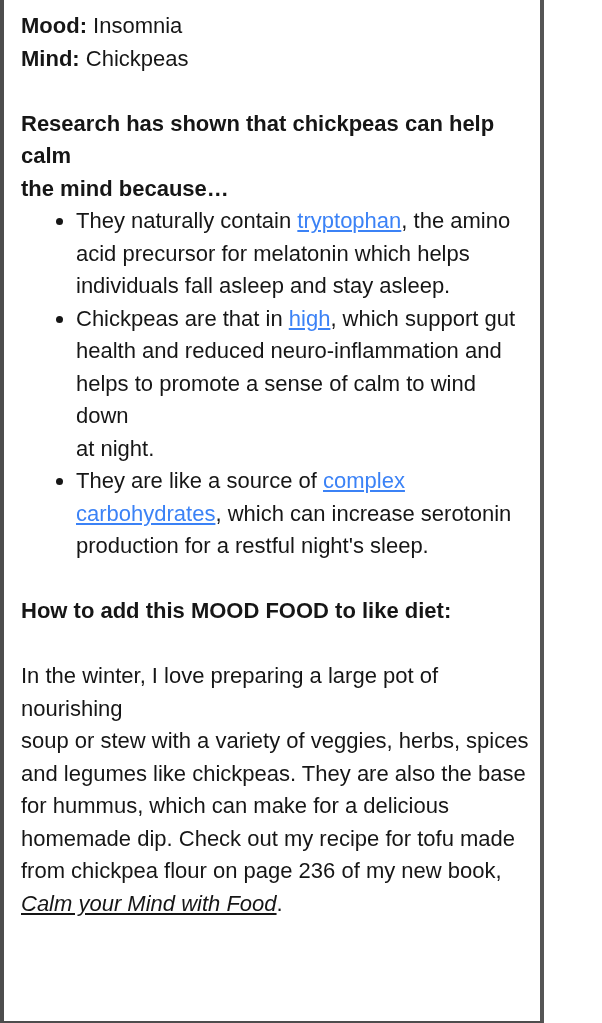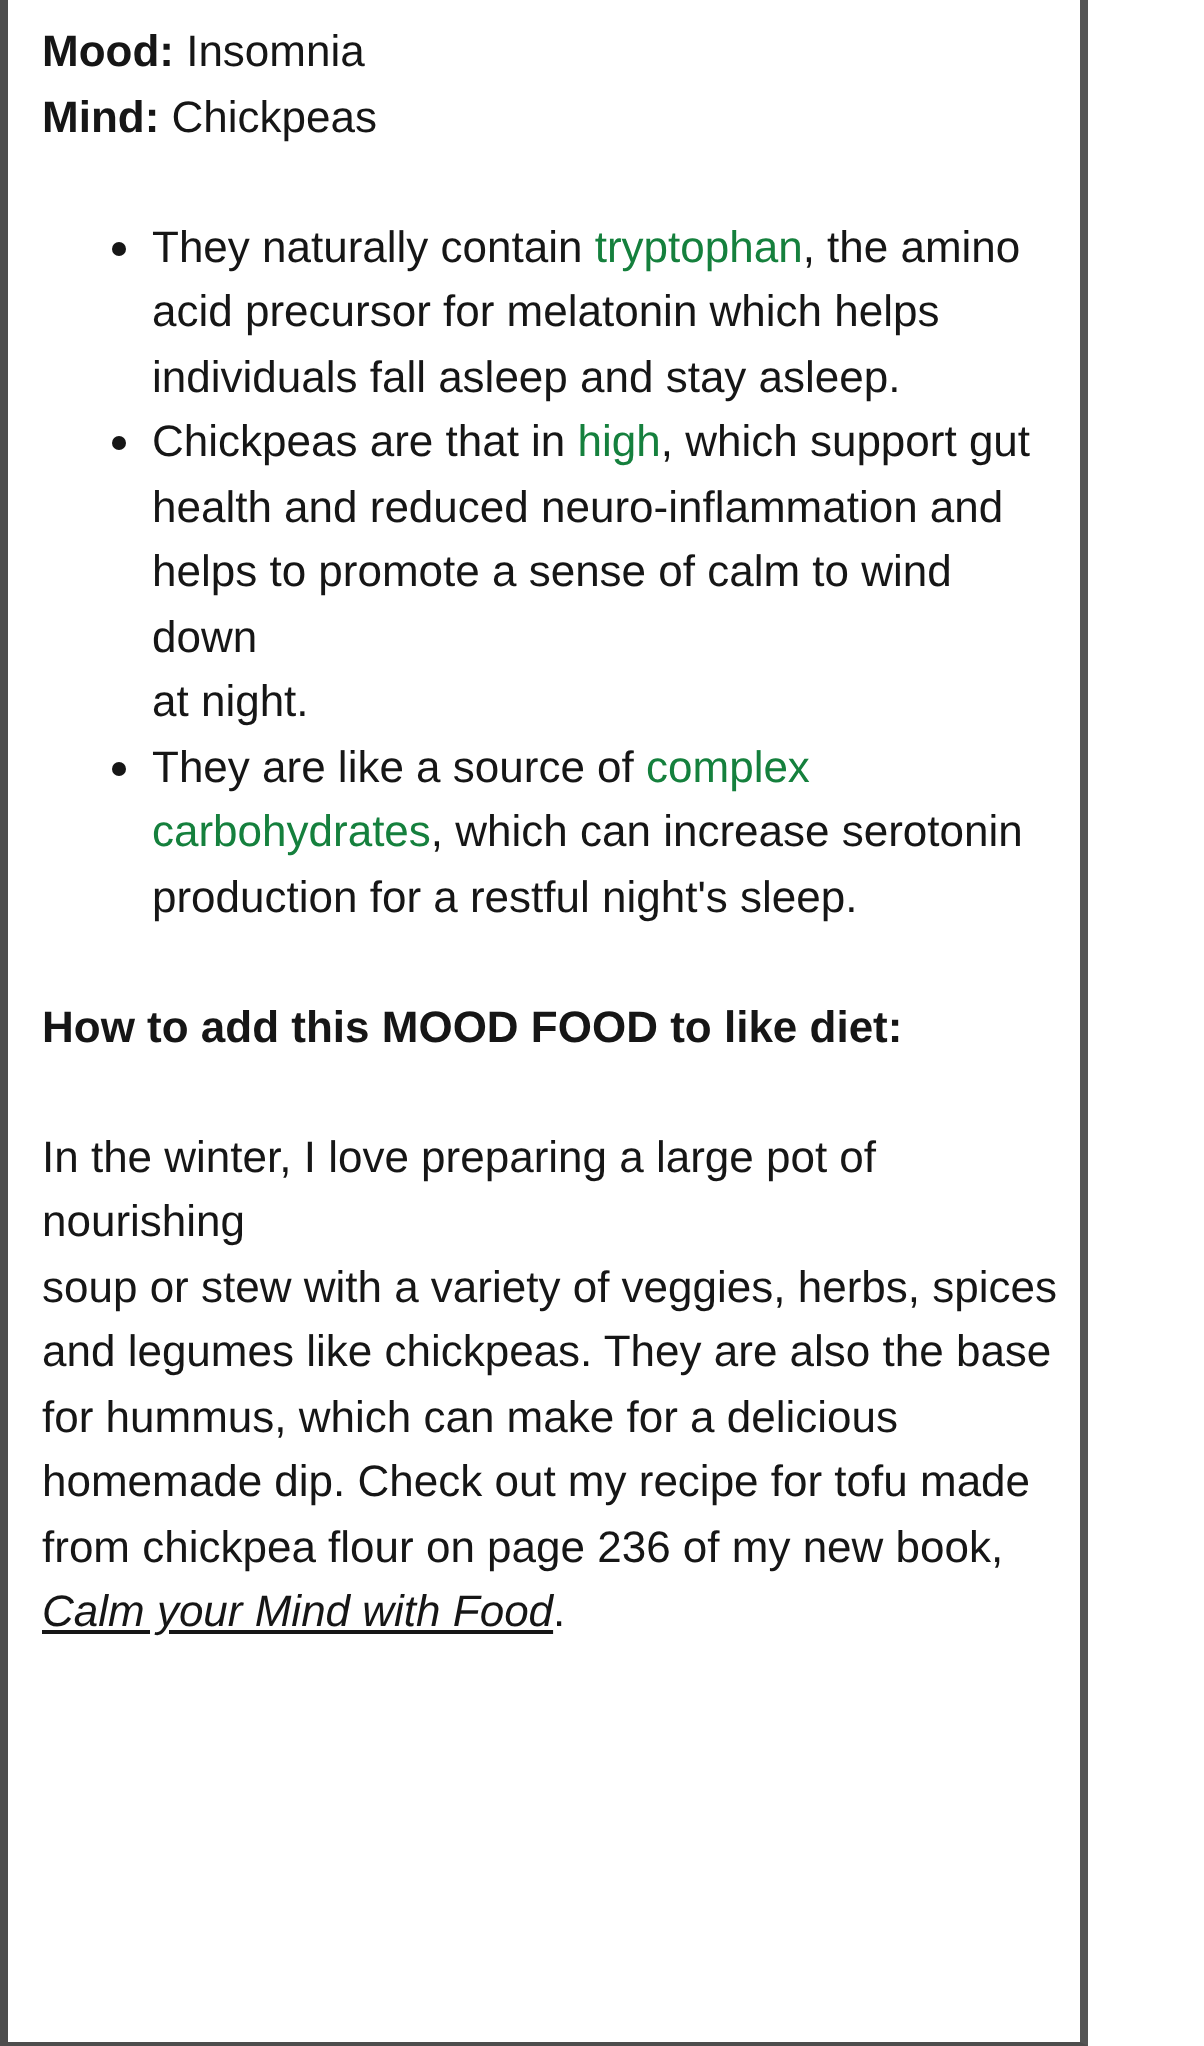--- a/index.html
+++ b/index.html
@@ -23,21 +23,22 @@
   .blk{display:block;}
   b,.bold{font-weight:bold;}
   .hd{display:block;font-weight:bold;}
   ul.bullets{
     margin:0 0 32.5px 0;
     padding:0 0 0 55px;
     list-style:disc outside;
   }
   ul.bullets li{white-space:pre-line;}
   a.link{
-    color:#15803d;
+    color:#3b82f6;
+    text-decoration:underline;
     cursor:pointer;
   }
   .book{
     font-style:italic;
     text-decoration:underline;
     color:inherit;
     cursor:pointer;
     text-align:center;
   }
 </style>
@@ -45,20 +46,22 @@
 <body>
 
 <div class="page">
   <div class="content">
 
     <p class="para">
         <span class="blk"><b>Mood:</b><span> Insomnia</span></span>
         <span class="blk"><b>Mind:</b><span> Chickpeas</span></span>
       </p>
 
+    <p class="para preline bold" style="margin:0">Research has shown that chickpeas can help calm
+the mind because…</p>
 
     <ul class="bullets">
         <li><span>They naturally contain </span><a class="link">tryptophan</a><span>, the amino
 acid precursor for melatonin which helps
 individuals fall asleep and stay asleep.</span></li>
         <li><span>Chickpeas are that in </span><a class="link">high</a><span>, which support gut
 health and reduced neuro-inflammation and
 helps to promote a sense of calm to wind down
 at night.</span></li>
         <li><span>They are like a source of </span><a class="link">complex

